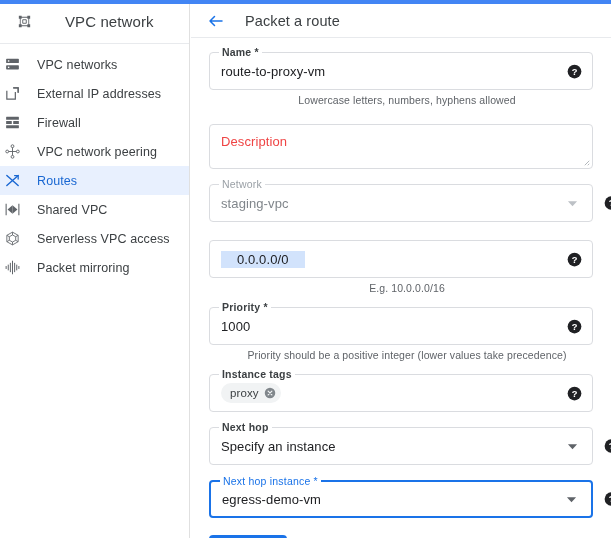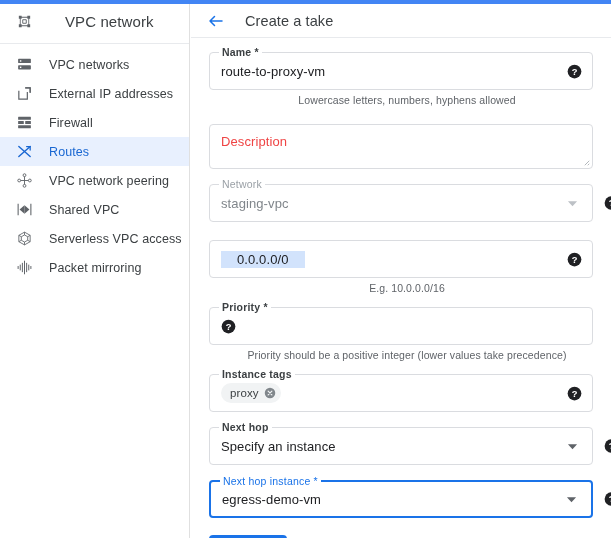--- a/index.html
+++ b/index.html
@@ -44,21 +44,21 @@
     white-space: nowrap;
   }
   .nav-divider {
     height: 1px; background: #e8eaed;
     margin: 5px 0 6px 0;
   }
   .nav-list { padding: 0; margin: 0; }
   .nav-item {
     display: flex; align-items: center;
     height: 29px;
-    padding-left: 16px;
+    padding-left: 4px;
     gap: 16px;
     cursor: pointer;
     position: relative;
   }
   .nav-item .nav-label {
     font-size: 12.5px;
     color: #3c4043;
     white-space: nowrap;
     letter-spacing: .1px;
   }
@@ -304,43 +304,43 @@
           <svg viewBox="0 0 24 24" fill="currentColor">
             <rect x="3" y="4" width="18" height="4.2" rx=".5"></rect>
             <rect x="3" y="9.9" width="8" height="4.2" rx=".5"></rect>
             <rect x="13" y="9.9" width="8" height="4.2" rx=".5"></rect>
             <rect x="3" y="15.8" width="18" height="4.2" rx=".5"></rect>
           </svg>
         </span>
         <span class="nav-label">Firewall</span>
       </div>
 
-      <div class="nav-item active">
-        <span class="nav-icon">
-          <svg viewBox="0 0 24 24" fill="none" stroke="currentColor" stroke-width="2" stroke-linecap="round">
-            <path d="M4 5l16 14M20 5L4 19"></path>
-            <path d="M15 5h5v5" stroke-width="1.8"></path>
-          </svg>
-        </span>
-        <span class="nav-label">Routes</span>
-      </div>
-
       <div class="nav-item">
         <span class="nav-icon">
           <svg viewBox="0 0 24 24" fill="none" stroke="currentColor" stroke-width="1.3">
             <circle cx="12" cy="4.5" r="2"></circle>
             <circle cx="12" cy="19.5" r="2"></circle>
             <circle cx="4.5" cy="12" r="2"></circle>
             <circle cx="19.5" cy="12" r="2"></circle>
             <path d="M12 6.5v11M6.5 12h11"></path>
           </svg>
         </span>
         <span class="nav-label">VPC network peering</span>
       </div>
 
+      <div class="nav-item active">
+        <span class="nav-icon">
+          <svg viewBox="0 0 24 24" fill="none" stroke="currentColor" stroke-width="2" stroke-linecap="round">
+            <path d="M4 5l16 14M20 5L4 19"></path>
+            <path d="M15 5h5v5" stroke-width="1.8"></path>
+          </svg>
+        </span>
+        <span class="nav-label">Routes</span>
+      </div>
+
       <div class="nav-item">
         <span class="nav-icon">
           <svg viewBox="0 0 24 24" fill="none" stroke="currentColor" stroke-width="1.5">
             <path d="M3 4v16M21 4v16"></path>
             <path d="M5 12l7-6v12z" fill="currentColor" stroke="none"></path>
             <path d="M19 12l-7-6v12z" fill="currentColor" stroke="none"></path>
           </svg>
         </span>
         <span class="nav-label">Shared VPC</span>
       </div>
@@ -372,21 +372,21 @@
   </nav>
 
   <section class="main">
 
     <div class="main-header">
       <span class="back-arrow">
         <svg viewBox="0 0 24 24" fill="none" stroke="currentColor" stroke-width="2" stroke-linecap="round" stroke-linejoin="round">
           <path d="M20 12H4M10 6l-6 6 6 6"></path>
         </svg>
       </span>
-      <span class="main-title">Create a take</span>
+      <span class="main-title">Packet a route</span>
     </div>
 
     <div class="form">
 
       <div class="field">
         <div class="outline">
           <span class="flabel">Name *</span>
           <span class="fvalue">route-to-proxy-vm</span>
           <span class="help-icon">
             <svg viewBox="0 0 24 24">
@@ -445,20 +445,21 @@
           </span>
         </div>
         <div class="hint">E.g. 10.0.0.0/16</div>
       </div>
 
       <div class="sp6"></div>
 
       <div class="field">
         <div class="outline">
           <span class="flabel">Priority *</span>
+          <span class="fvalue">1000</span>
           <span class="help-icon">
             <svg viewBox="0 0 24 24">
                 <circle cx="12" cy="12" r="11" fill="#202124"></circle>
                 <text x="12" y="17" font-size="15" font-weight="bold" text-anchor="middle" fill="#ffffff" font-family="Liberation Sans, sans-serif">?</text>
               </svg>
           </span>
         </div>
         <div class="hint">Priority should be a positive integer (lower values take precedence)</div>
       </div>
 

